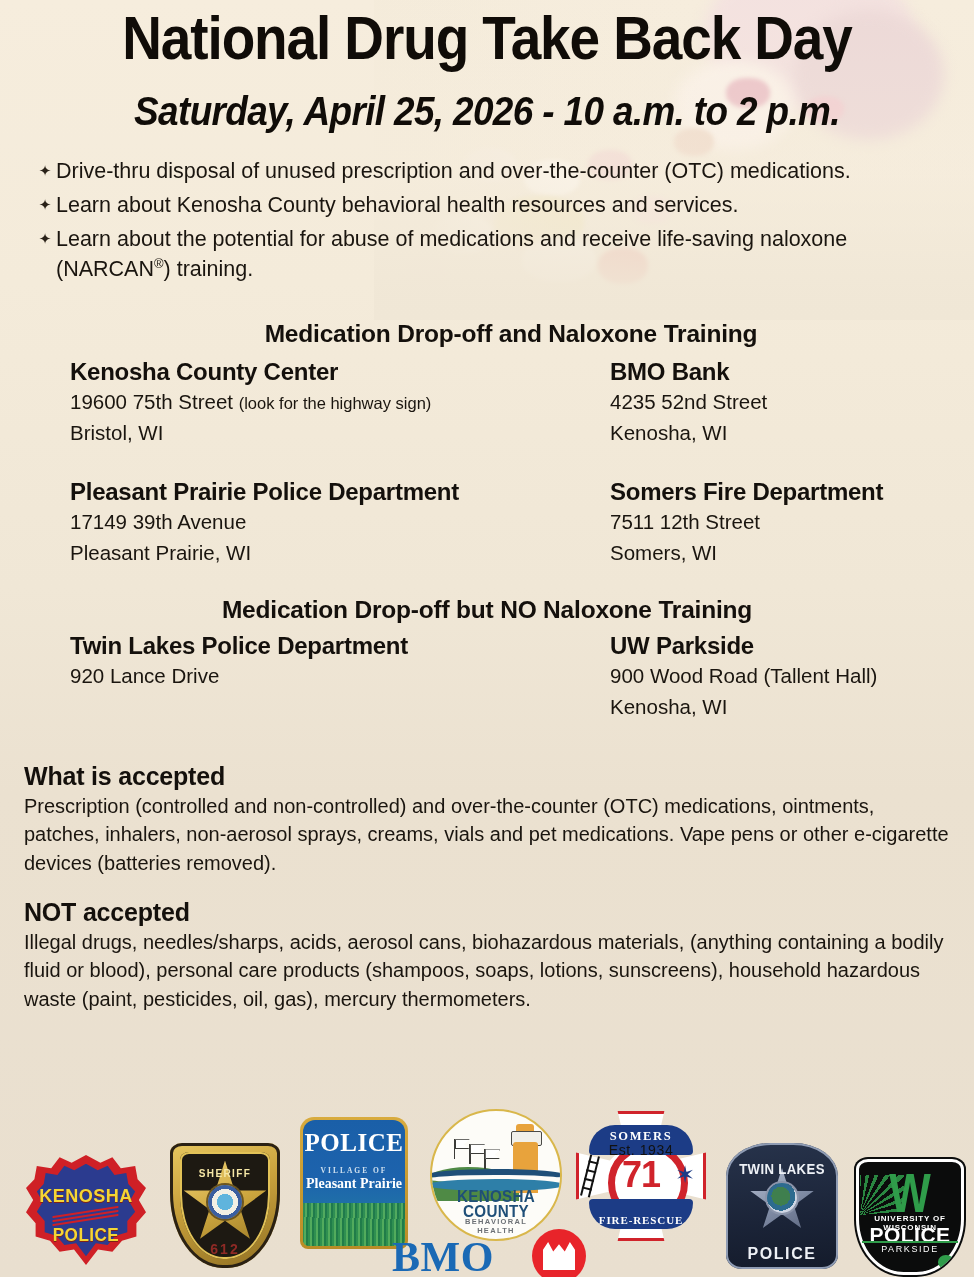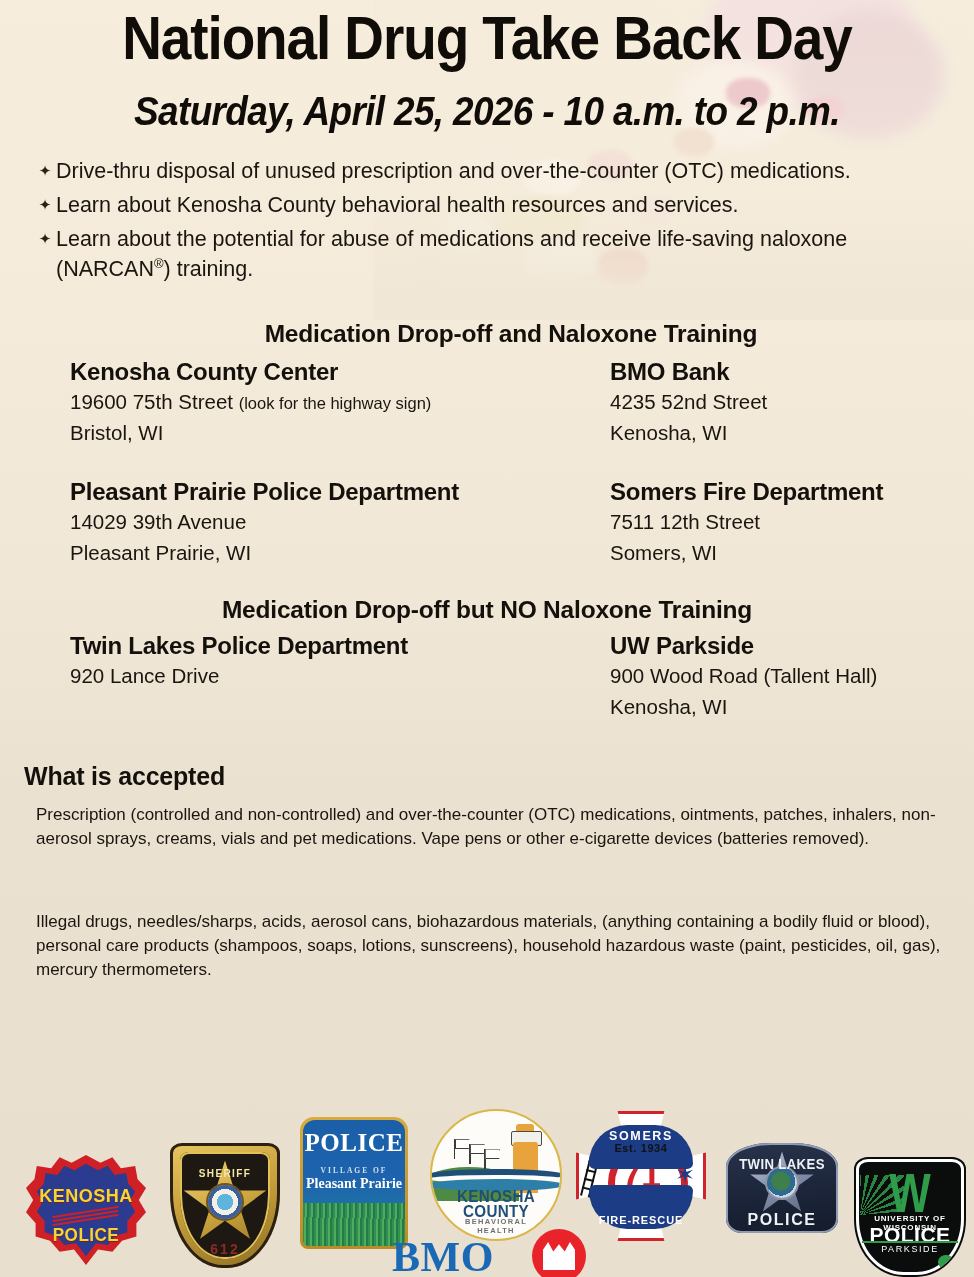--- a/index.html
+++ b/index.html
@@ -57,21 +57,21 @@
   .venue{position:absolute;width:430px;}
   .venue.left{left:70px;}
   .venue.right{left:610px;}
   .vname{font-weight:700;font-size:24px;letter-spacing:-.25px;color:#14100c;line-height:1.18;white-space:nowrap;}
   .vaddr{font-size:20.5px;line-height:1.52;color:#1a150f;white-space:nowrap;}
   .vnote{font-size:16.5px;}
 
   
   .blk{position:absolute;left:24px;width:930px;}
   .blk h3{margin:0 0 1px 0;font-size:25px;font-weight:700;letter-spacing:-.2px;color:#14100c;}
-  .blk p{margin:12px;font-size:17px;line-height:1.42;color:#1a150f;}
+  .blk p{margin:0;font-size:20px;line-height:1.42;color:#1a150f;}
 
   
   .logos{position:absolute;left:0;right:0;bottom:0;height:230px;}
   .logo{position:absolute;}
 
   
   .kp-wrap{left:26px;top:108px;width:120px;height:110px;}
   .kp-red{position:absolute;inset:0;background:#cf2026;
     clip-path:polygon(50% 0%,62% 7%,72% 2%,79% 12%,91% 10%,93% 22%,100% 30%,94% 41%,100% 52%,92% 62%,92% 74%,80% 78%,72% 88%,60% 86%,50% 100%,40% 86%,28% 88%,20% 78%,8% 74%,8% 62%,0% 52%,6% 41%,0% 30%,7% 22%,9% 10%,21% 12%,28% 2%,38% 7%);}
   .kp-blue{position:absolute;left:9%;top:8%;width:82%;height:84%;background:#2b3b8f;
@@ -120,34 +120,34 @@
   .kc-txt1{position:absolute;left:0;right:0;top:60%;text-align:center;color:#1f4f78;font-weight:700;font-size:16px;letter-spacing:.3px;transform:scaleX(.95);}
   .kc-txt2{position:absolute;left:0;right:0;top:71%;text-align:center;color:#1f4f78;font-weight:700;font-size:16px;letter-spacing:.3px;transform:scaleX(.95);}
   .kc-txt3{position:absolute;left:0;right:0;top:82%;text-align:center;color:#6c7075;font-weight:700;font-size:7.5px;letter-spacing:1.3px;line-height:1.35;}
 
   
   .sf-wrap{left:576px;top:64px;width:130px;height:130px;}
   .sf-cross{position:absolute;inset:0;background:#fff;border:3px solid #d0232b;
     clip-path:polygon(32% 0,68% 0,62% 26%,74% 38%,100% 32%,100% 68%,74% 62%,62% 74%,68% 100%,32% 100%,38% 74%,26% 62%,0 68%,0 32%,26% 38%,38% 26%);}
   .sf-core{position:absolute;left:50%;top:50%;width:66px;height:66px;margin:-33px 0 0 -33px;border-radius:50%;border:7px solid #d0232b;background:#fff;}
   .sf-63{position:absolute;left:50%;top:50%;width:66px;margin:-22px 0 0 -33px;text-align:center;color:#d0232b;font-weight:700;font-size:36px;letter-spacing:-1px;line-height:42px;}
-  .sf-band{position:absolute;left:50%;width:104px;height:44px;margin-left:-52px;background:#1c3c86;}
+  .sf-band{position:absolute;left:50%;width:104px;height:30px;margin-left:-52px;background:#1c3c86;font-family:Liberation Serif, serif;}
   .sf-bandTop{top:14px;border-radius:52px 52px 8px 8px;}
   .sf-bandBot{bottom:12px;border-radius:8px 8px 52px 52px;}
   .sf-bandTop span{position:absolute;left:0;right:0;top:4px;text-align:center;color:#fff;font-weight:700;font-size:12.5px;letter-spacing:1.6px;}
   .sf-bandBot span{position:absolute;left:0;right:0;bottom:3px;text-align:center;color:#fff;font-weight:700;font-size:11px;letter-spacing:.9px;}
-  .sf-est{position:absolute;left:0;right:0;top:31px;text-align:center;color:#111;font-weight:700;font-size:11px;letter-spacing:.6px;}
+  .sf-est{position:absolute;left:0;right:0;top:31px;text-align:center;color:#111;font-weight:400;font-size:14px;letter-spacing:.6px;}
   .sf-lad{position:absolute;left:9px;top:44px;width:10px;height:42px;transform:rotate(14deg);}
   .sf-lad i{position:absolute;top:0;bottom:0;width:2px;background:#111;}
   .sf-lad i:nth-child(1){left:0;} .sf-lad i:nth-child(2){right:0;}
   .sf-lad u{position:absolute;left:0;right:0;height:2px;background:#111;}
   .sf-star{position:absolute;right:9px;top:52px;width:24px;height:24px;color:#1c3c86;font-size:24px;line-height:24px;text-align:center;}
 
   
-  .tl-wrap{left:726px;top:96px;width:112px;height:90px;}
+  .tl-wrap{left:726px;top:96px;width:112px;height:126px;}
   .tl-shield{position:absolute;inset:0;background:linear-gradient(175deg,#27334b 0%,#1b2438 60%,#141b2b 100%);
     border-radius:40% 40% 16px 16px/26% 26% 14px 14px;box-shadow:inset 0 0 0 2px #8f9cb4;}
   .tl-top{position:absolute;left:0;right:0;top:14%;text-align:center;color:#eef1f6;font-weight:700;font-size:14px;letter-spacing:.4px;transform:scaleX(.94);}
   .tl-bot{position:absolute;left:0;right:0;bottom:5%;text-align:center;color:#eef1f6;font-weight:700;font-size:16px;letter-spacing:1.6px;}
   .tl-star{position:absolute;left:50%;top:46%;width:66px;height:66px;margin:-33px 0 0 -33px;
     background:linear-gradient(150deg,#b9c3d6 0%,#7e8aa3 55%,#57617a 100%);
     clip-path:polygon(50% 0%,61% 35%,98% 35%,68% 57%,79% 91%,50% 70%,21% 91%,32% 57%,2% 35%,39% 35%);}
   .tl-seal{position:absolute;left:50%;top:44%;width:30px;height:30px;margin:-15px 0 0 -15px;border-radius:50%;
     background:radial-gradient(circle at 46% 44%,#3f7f4e 0 40%,#2d6b8f 40% 62%,#cfd6e4 62% 100%);box-shadow:0 0 0 2px #8b95ab;}
 
@@ -226,21 +226,21 @@
         <div class="vname">BMO Bank</div>
         <div class="vaddr">4235 52nd Street</div>
         <div class="vaddr">Kenosha, WI</div>
       </div>
     </div>
   </div>
   <div class="venues" style="top:478px;">
     <div class="vrow">
       <div class="venue left">
         <div class="vname">Pleasant Prairie Police Department</div>
-        <div class="vaddr">14029 39th Avenue</div>
+        <div class="vaddr">17149 39th Avenue</div>
         <div class="vaddr">Pleasant Prairie, WI</div>
       </div>
       <div class="venue right">
         <div class="vname">Somers Fire Department</div>
         <div class="vaddr">7511 12th Street</div>
         <div class="vaddr">Somers, WI</div>
       </div>
     </div>
   </div>
 
@@ -258,20 +258,21 @@
       </div>
     </div>
   </div>
 
   <div class="blk" style="top:762px;">
     <h3>What is accepted</h3>
     <p>Prescription (controlled and non-controlled) and over-the-counter (OTC) medications, ointments, patches, inhalers, non-aerosol sprays, creams, vials and pet medications. Vape pens or other e-cigarette devices (batteries removed).</p>
   </div>
 
   <div class="blk" style="top:898px;">
+    <h3>NOT accepted</h3>
     <p>Illegal drugs, needles/sharps, acids, aerosol cans, biohazardous materials, (anything containing a bodily fluid or blood), personal care products (shampoos, soaps, lotions, sunscreens), household hazardous waste (paint, pesticides, oil, gas), mercury thermometers.</p>
   </div>
 
   <div class="logos">
 
     <div class="logo kp-wrap">
       <div class="kp-red"></div>
         <div class="kp-blue"></div>
       <div class="kp-t1">KENOSHA</div>
       <div class="kp-streak">

